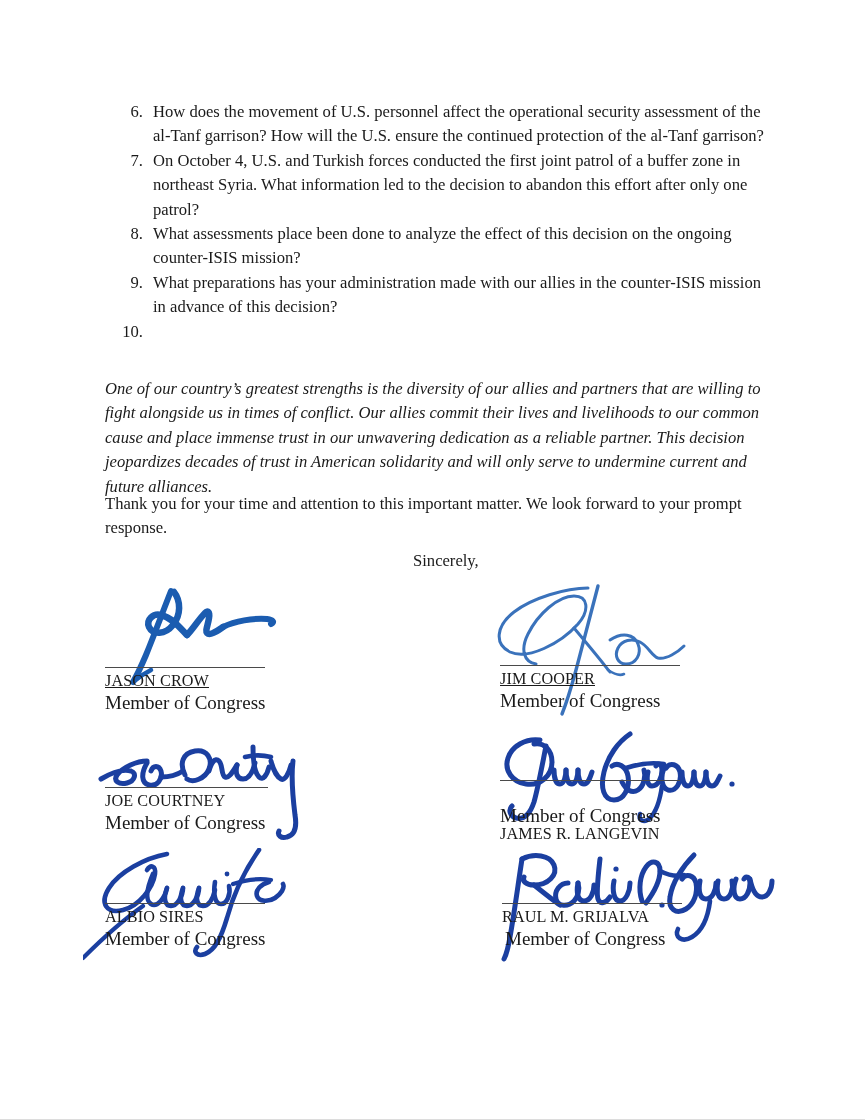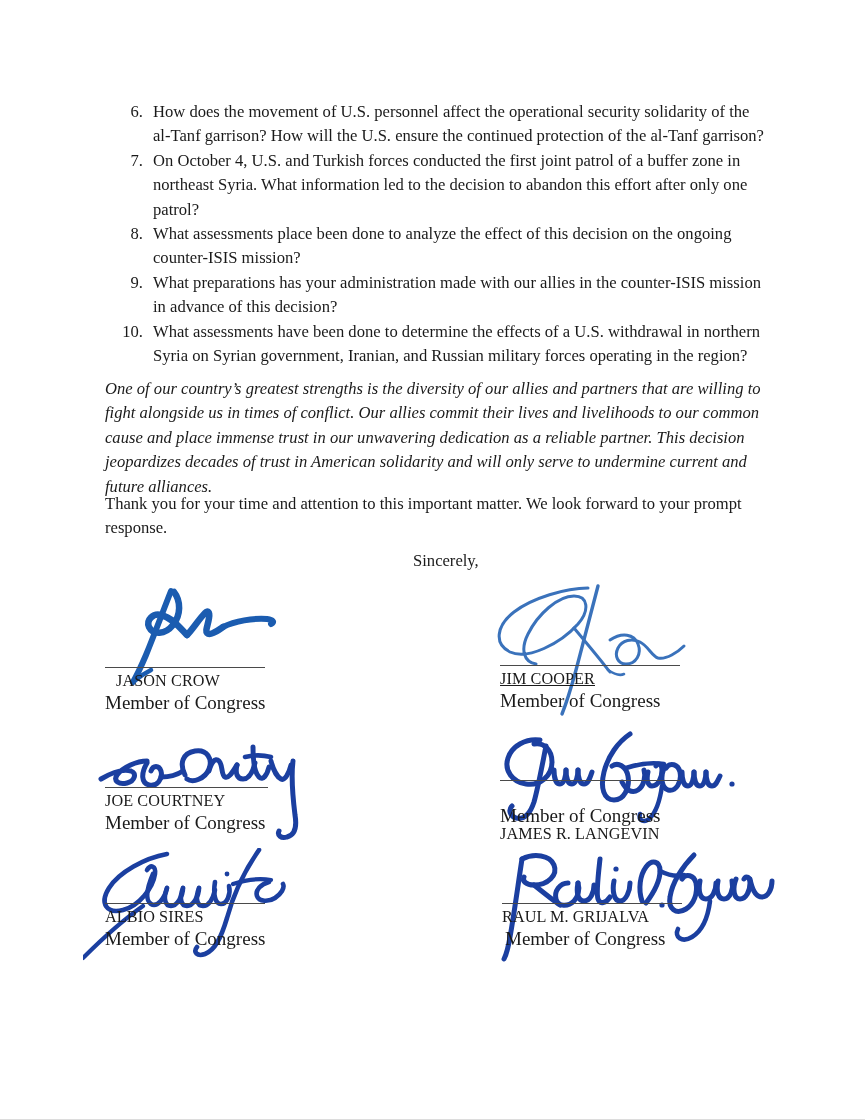--- a/index.html
+++ b/index.html
@@ -102,58 +102,57 @@
   }
 </style>
 </head>
 <body>
 
 <div class="page">
 
   <ol class="question-list">
     <li class="question-item" style="top:0;">
       <span class="question-number">6.</span>
-      <span>How does the movement of U.S. personnel affect the operational security solidarity of the al-Tanf garrison? How will the U.S. ensure the continued protection of the al-Tanf garrison?</span>
+      <span>How does the movement of U.S. personnel affect the operational security assessment of the al-Tanf garrison? How will the U.S. ensure the continued protection of the al-Tanf garrison?</span>
     </li>
     <li class="question-item">
       <span class="question-number">7.</span>
       <span>On October 4, U.S. and Turkish forces conducted the first joint patrol of a buffer zone in northeast Syria. What information led to the decision to abandon this effort after only one patrol?</span>
     </li>
     <li class="question-item">
       <span class="question-number">8.</span>
       <span>What assessments place been done to analyze the effect of this decision on the ongoing counter-ISIS mission?</span>
     </li>
     <li class="question-item">
       <span class="question-number">9.</span>
       <span>What preparations has your administration made with our allies in the counter-ISIS mission in advance of this decision?</span>
     </li>
     <li class="question-item">
       <span class="question-number">10.</span>
-      <span>What assessments have been done to determine the effects of a U.S. withdrawal in northern Syria on Syrian government, Iranian, and Russian military forces operating in the region?</span>
     </li>
   </ol>
 
   <p class="body-paragraph" id="para-strengths">One of our country’s greatest strengths is the diversity of our allies and partners that are willing to fight alongside us in times of conflict. Our allies commit their lives and livelihoods to our common cause and place immense trust in our unwavering dedication as a reliable partner. This decision jeopardizes decades of trust in American solidarity and will only serve to undermine current and future alliances.</p>
 
   <p class="body-paragraph" id="para-thanks">Thank you for your time and attention to this important matter. We look forward to your prompt response.</p>
 
   <p class="closing-salutation">Sincerely,</p>
 
   <div class="signature-block" style="left:105px; top:585px;">
     <svg class="signature-ink" width="180" height="105" viewBox="0 0 180 105" style="left:10px; top:0;" aria-hidden="true">
       <g fill="none" stroke="#1b5cb0" stroke-linecap="round" stroke-linejoin="round">
         <path d="M56 6 C48 26 40 48 31 70 C25 84 21 92 18 97" stroke-width="6"></path>
         <path d="M59 7 C66 16 66 30 58 40 C50 50 38 50 34 42 C31 35 38 28 46 30 C58 33 66 44 72 50" stroke-width="6.5"></path>
         <path d="M72 50 C78 44 84 34 90 28 C93 25 95 27 94 33 C93 40 90 46 92 48 C95 51 102 46 108 42" stroke-width="6.5"></path>
         <path d="M108 42 C120 36 138 33 152 34 C158 35 160 37 156 39" stroke-width="6"></path>
         <path d="M18 97 C24 92 30 88 36 85" stroke-width="4.5"></path>
       </g>
     </svg>
     <div class="signature-rule" style="left:0; top:82px; width:160px;"></div>
-    <p class="signatory-name" style="left:11px; top:86px;">JASON CROW</p>
+    <p class="signatory-name" style="left:0; top:86px;text-decoration:underline;">JASON CROW</p>
     <p class="signatory-title" style="left:0; top:108px;">Member of Congress</p>
   </div>
 
   <div class="signature-block" style="left:500px; top:578px;">
     <svg class="signature-ink" width="200" height="140" viewBox="0 0 200 140" style="left:-12px; top:0;" aria-hidden="true">
       <g fill="none" stroke="#3a72bb" stroke-linecap="round" stroke-linejoin="round">
         <path d="M100 10 C78 10 44 20 26 34 C8 48 6 66 22 74 C40 82 72 66 90 46 C102 32 100 18 86 18 C70 18 50 36 40 56 C32 72 36 84 48 86" stroke-width="3"></path>
         <path d="M110 8 C104 30 96 62 88 92 C82 114 78 126 74 136" stroke-width="3.4"></path>
         <path d="M86 50 C96 62 106 74 114 84 C118 89 120 92 122 94" stroke-width="3"></path>
         <path d="M122 62 C134 54 146 56 150 66 C154 76 148 86 138 86 C130 86 126 78 130 70 C134 62 144 60 152 64 C160 68 164 78 170 80 C178 82 190 74 196 68" stroke-width="3"></path>

